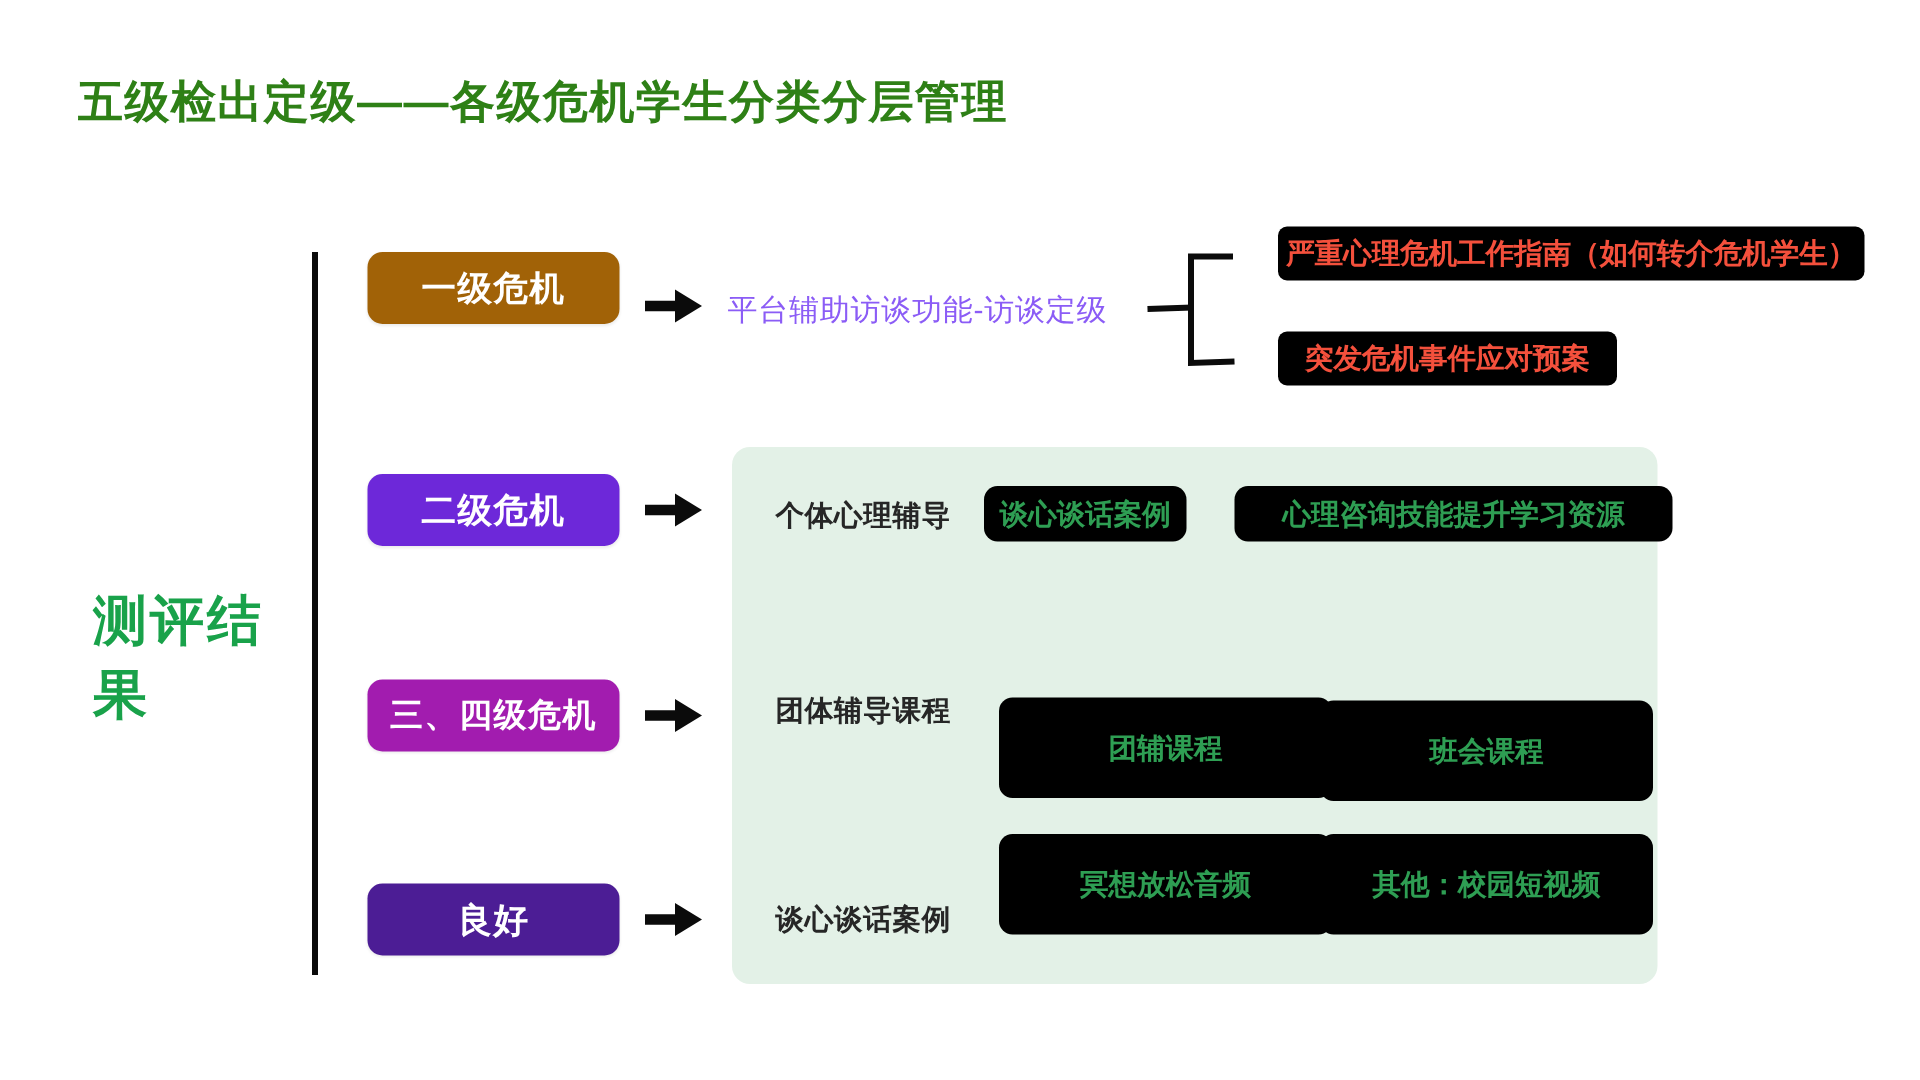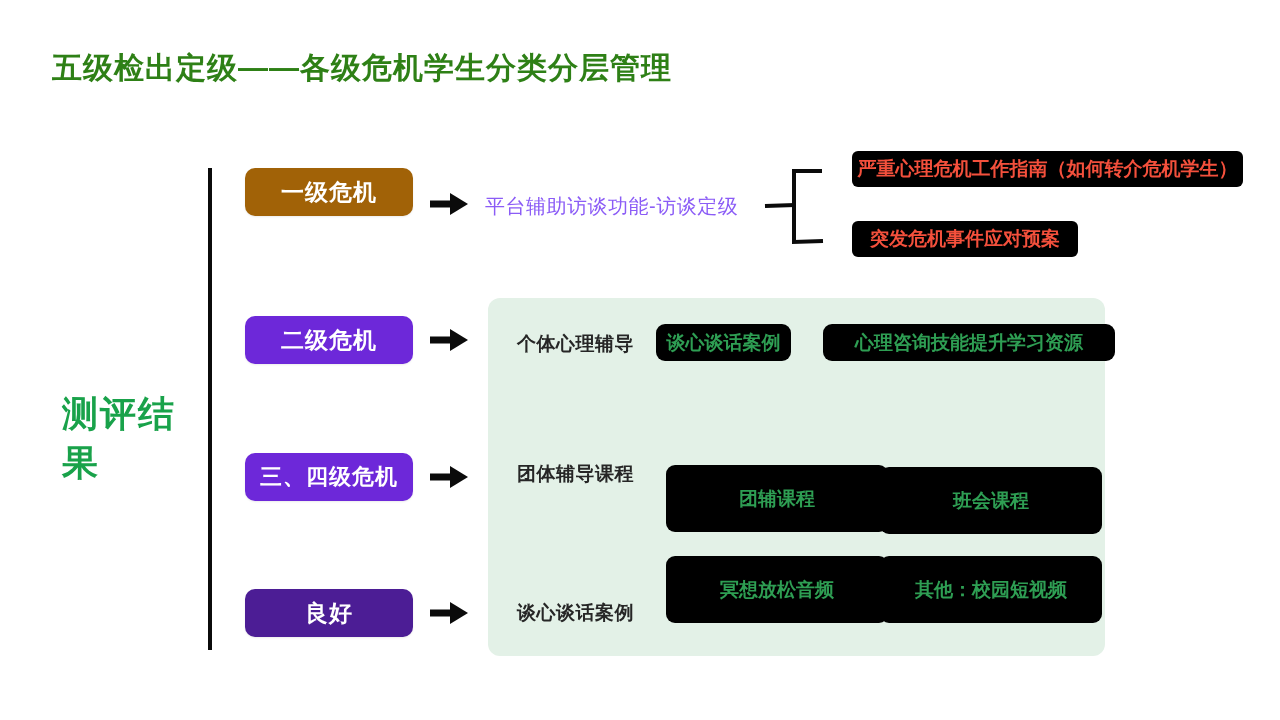--- a/index.html
+++ b/index.html
@@ -23,21 +23,21 @@
   }
 
   .level-box{
     left:245px;width:168px;height:48px;border-radius:10px;
     display:flex;align-items:center;justify-content:center;
     color:#ffffff;font-weight:700;font-size:23px;letter-spacing:1px;
     box-shadow:0 1px 2px rgba(0,0,0,0.08);
   }
   .level-1{top:168px;background:#a16207;}
   .level-2{top:316px;background:#6d28d9;}
-  .level-34{top:453px;background:#6d28d9;font-size:22px;}
+  .level-34{top:453px;background:#a21caf;font-size:22px;}
   .level-good{top:589px;background:#4c1d95;}
 
   .flow-arrow{width:38px;height:28px;left:430px;}
   .arrow-1{top:190px;}
   .arrow-2{top:326px;}
   .arrow-3{top:463px;}
   .arrow-4{top:599px;}
 
   .process-text{
     left:485px;top:193px;

